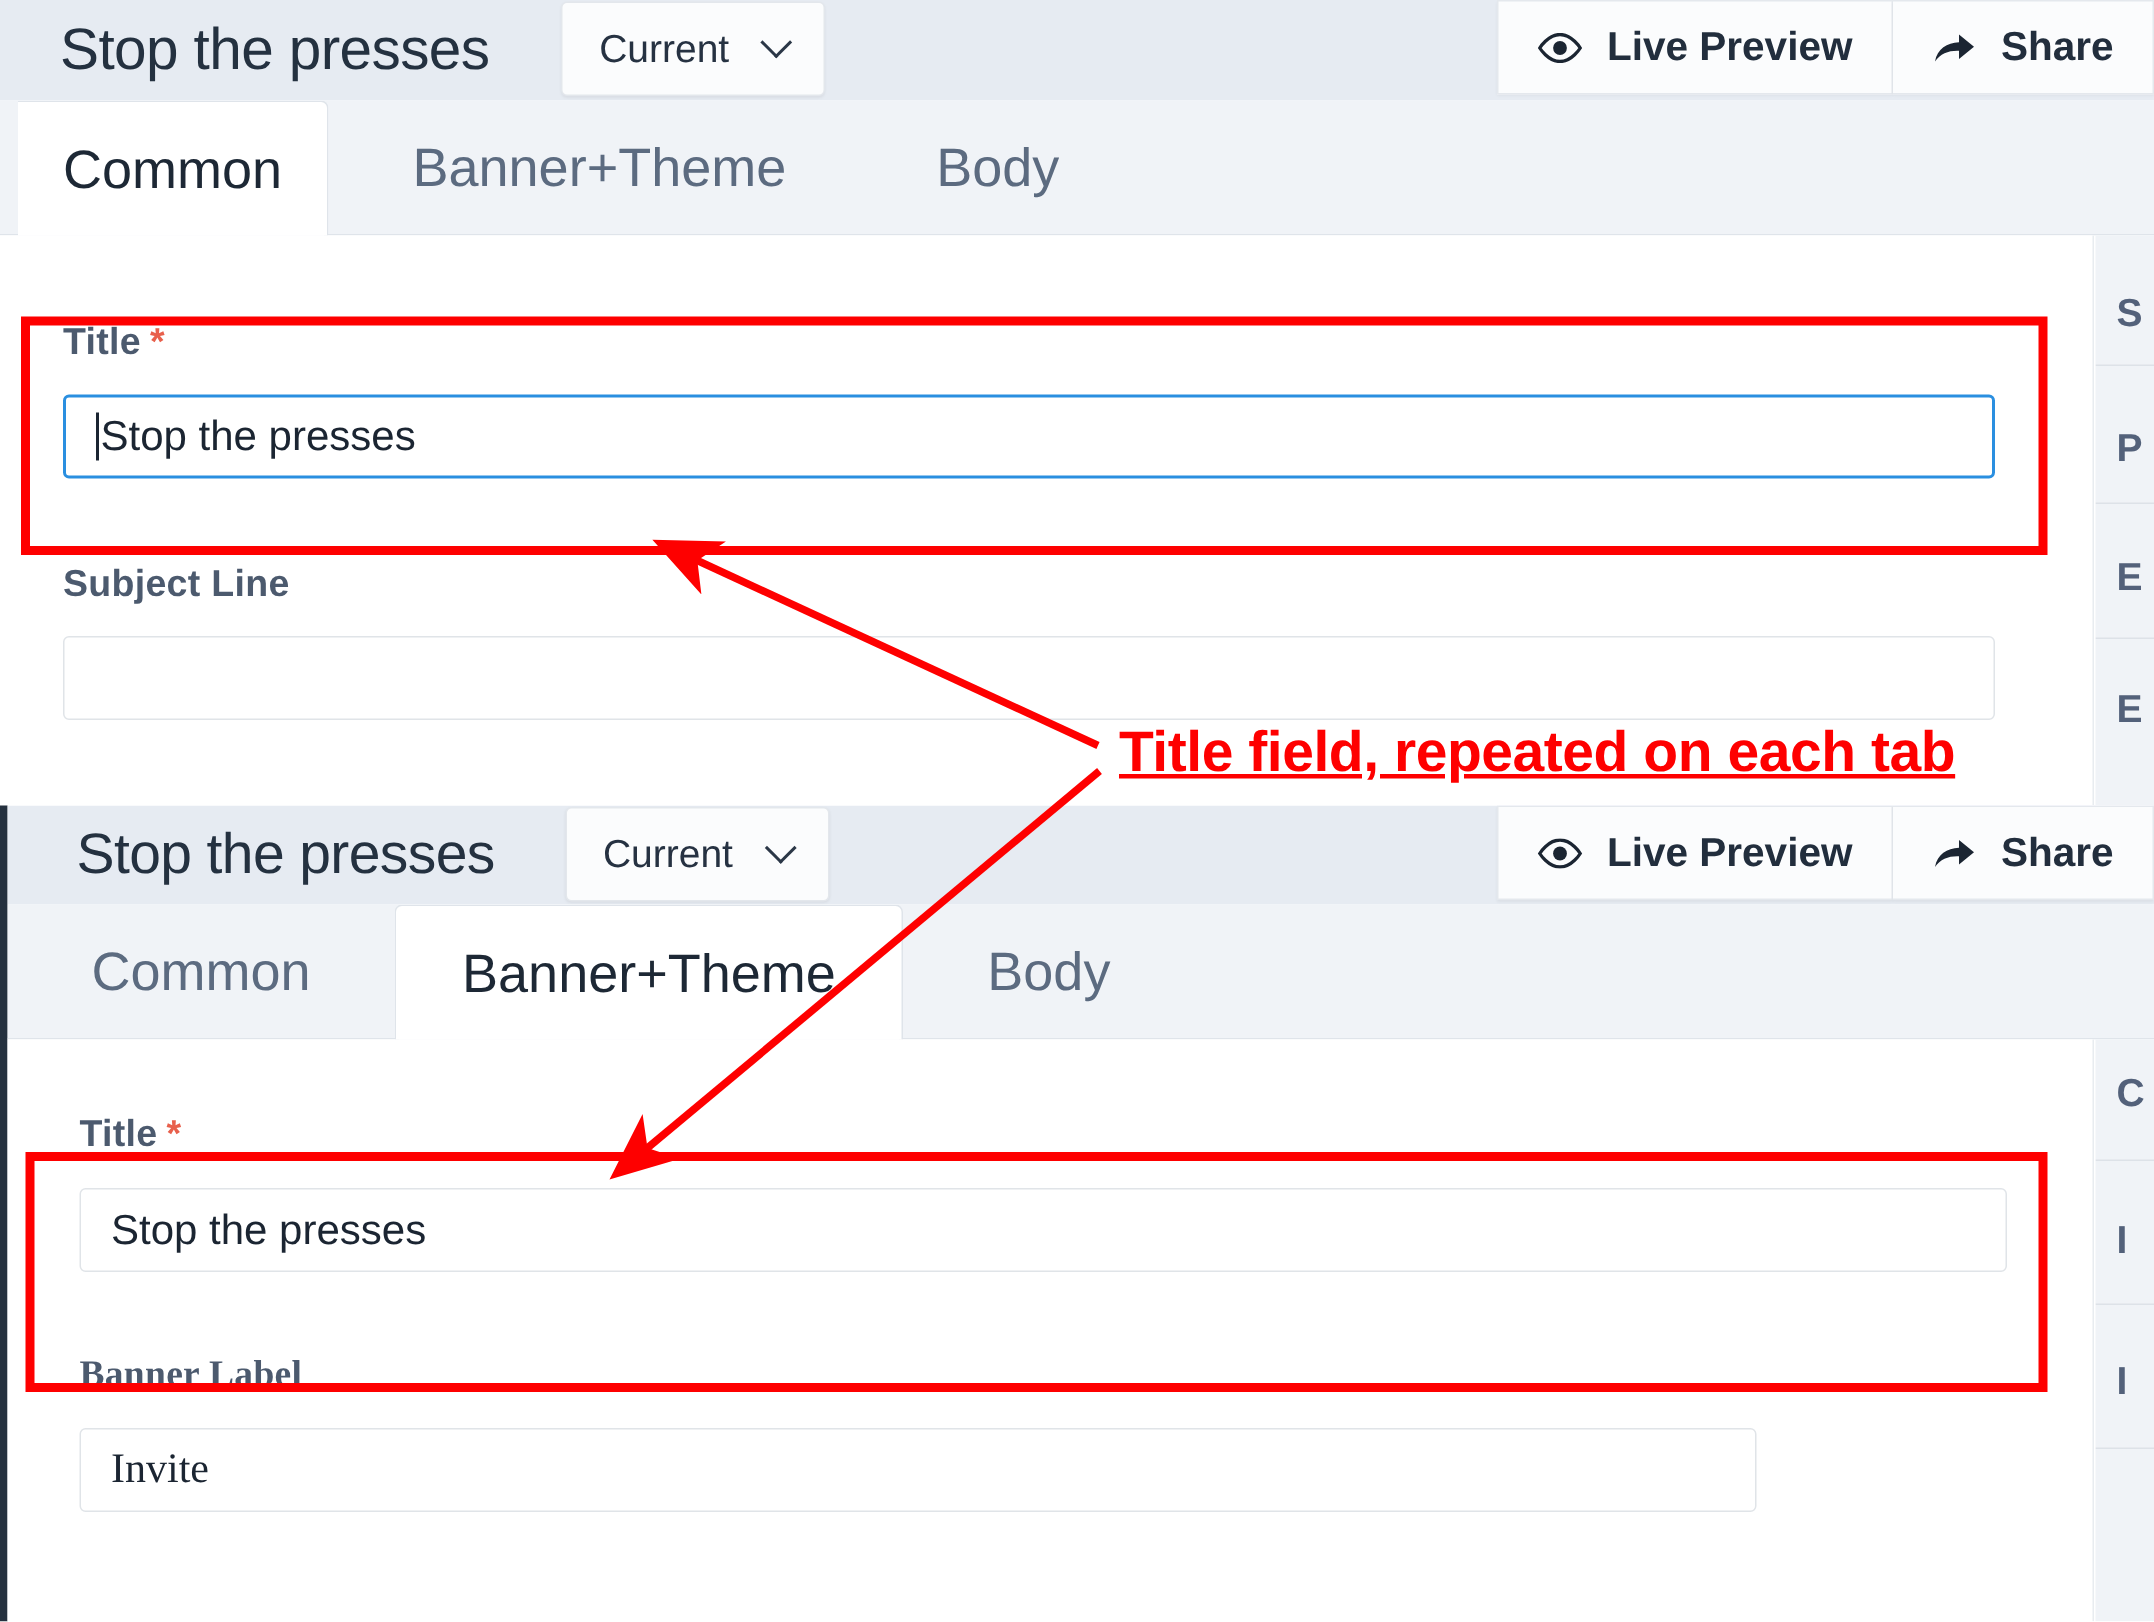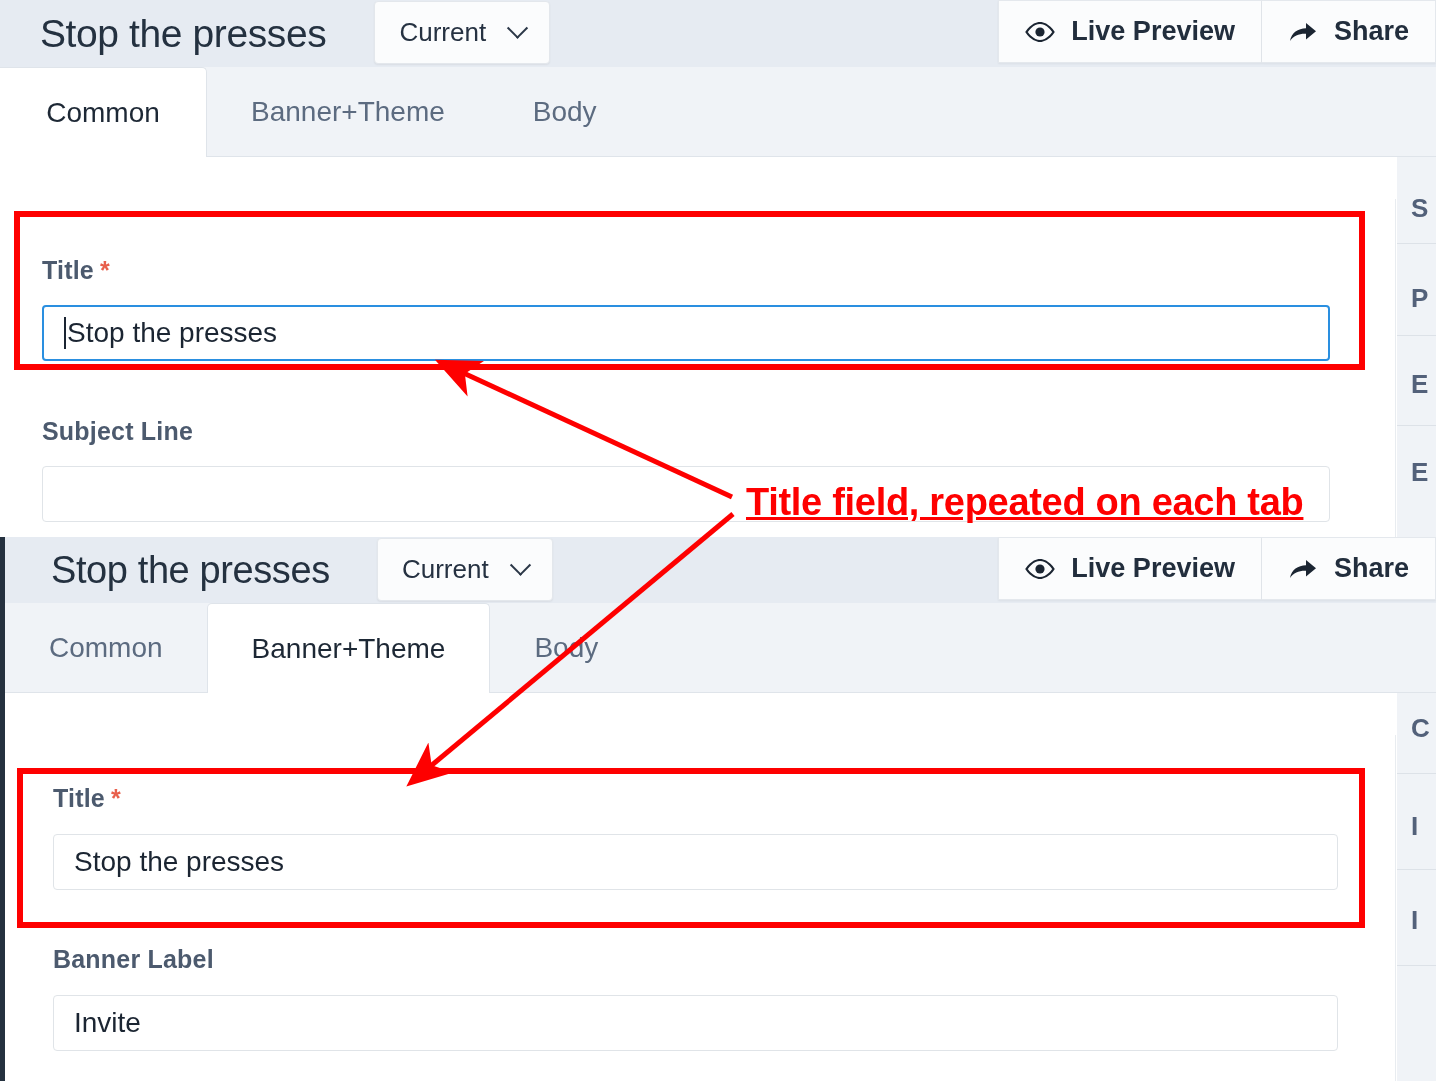--- a/index.html
+++ b/index.html
@@ -115,26 +115,27 @@
     height: 90px;
     background: #f0f3f7;
     border-bottom: 1px solid #dfe4ea;
     display: flex;
     align-items: stretch;
   }
   .tab {
     display: flex;
     align-items: center;
     justify-content: center;
-    font-size: 28px;
+    font-size: 36px;
     color: #5c6b80;
     background: transparent;
     padding: 0 44px;
     position: relative;
     white-space: nowrap;
+    margin-left: 12px;
   }
   .tab.active {
     background: #ffffff;
     color: #1d2835;
     border-left: 1px solid #dfe4ea;
     border-right: 1px solid #dfe4ea;
     border-top: 1px solid #dfe4ea;
     border-radius: 5px 5px 0 0;
     margin-bottom: -1px;
     z-index: 3;
@@ -150,21 +151,20 @@
   }
   .panel-inner { display: flex; flex-direction: column; height: 100%; }
 
   .form-col {
     position: absolute;
     left: 0; top: 0;
     width: 1396px;
     height: 100%;
     border-right: 1px solid #e8ecf0;
     background: #ffffff;
-    margin-top: 42px;
   }
 
   .field { position: absolute; }
   .field-label {
     font-size: 25px;
     font-weight: 700;
     color: #4c5a6e;
     letter-spacing: 0.2px;
     white-space: nowrap;
   }
@@ -365,25 +365,25 @@
 
           <div class="field" style="left:48px; top:49px;">
             <div class="field-label">
               <span>Title</span><span class="req">*</span>
             </div>
             <div class="textinput" style="width:1285px; margin-top:21px;">
               <span>Stop the presses</span>
             </div>
           </div>
 
-          <div class="field" style="left:48px; top:210px;">
+          <div class="field" style="left:48px; top:210px;font-family:Liberation Serif, serif;">
             <div class="field-label">
               <span>Banner Label</span>
             </div>
-            <div class="textinput" style="width:1285px; margin-top:21px;">
+            <div class="textinput" style="width:1118px; margin-top:21px;">
               <span>Invite</span>
             </div>
           </div>
 
         </div>
 
         <div class="rail" style="left:1392px;">
           <div class="rail-item" style="top:20px;">C</div>
           <div class="rail-rule" style="top:80px;"></div>
           <div class="rail-item" style="top:118px;">I</div>

